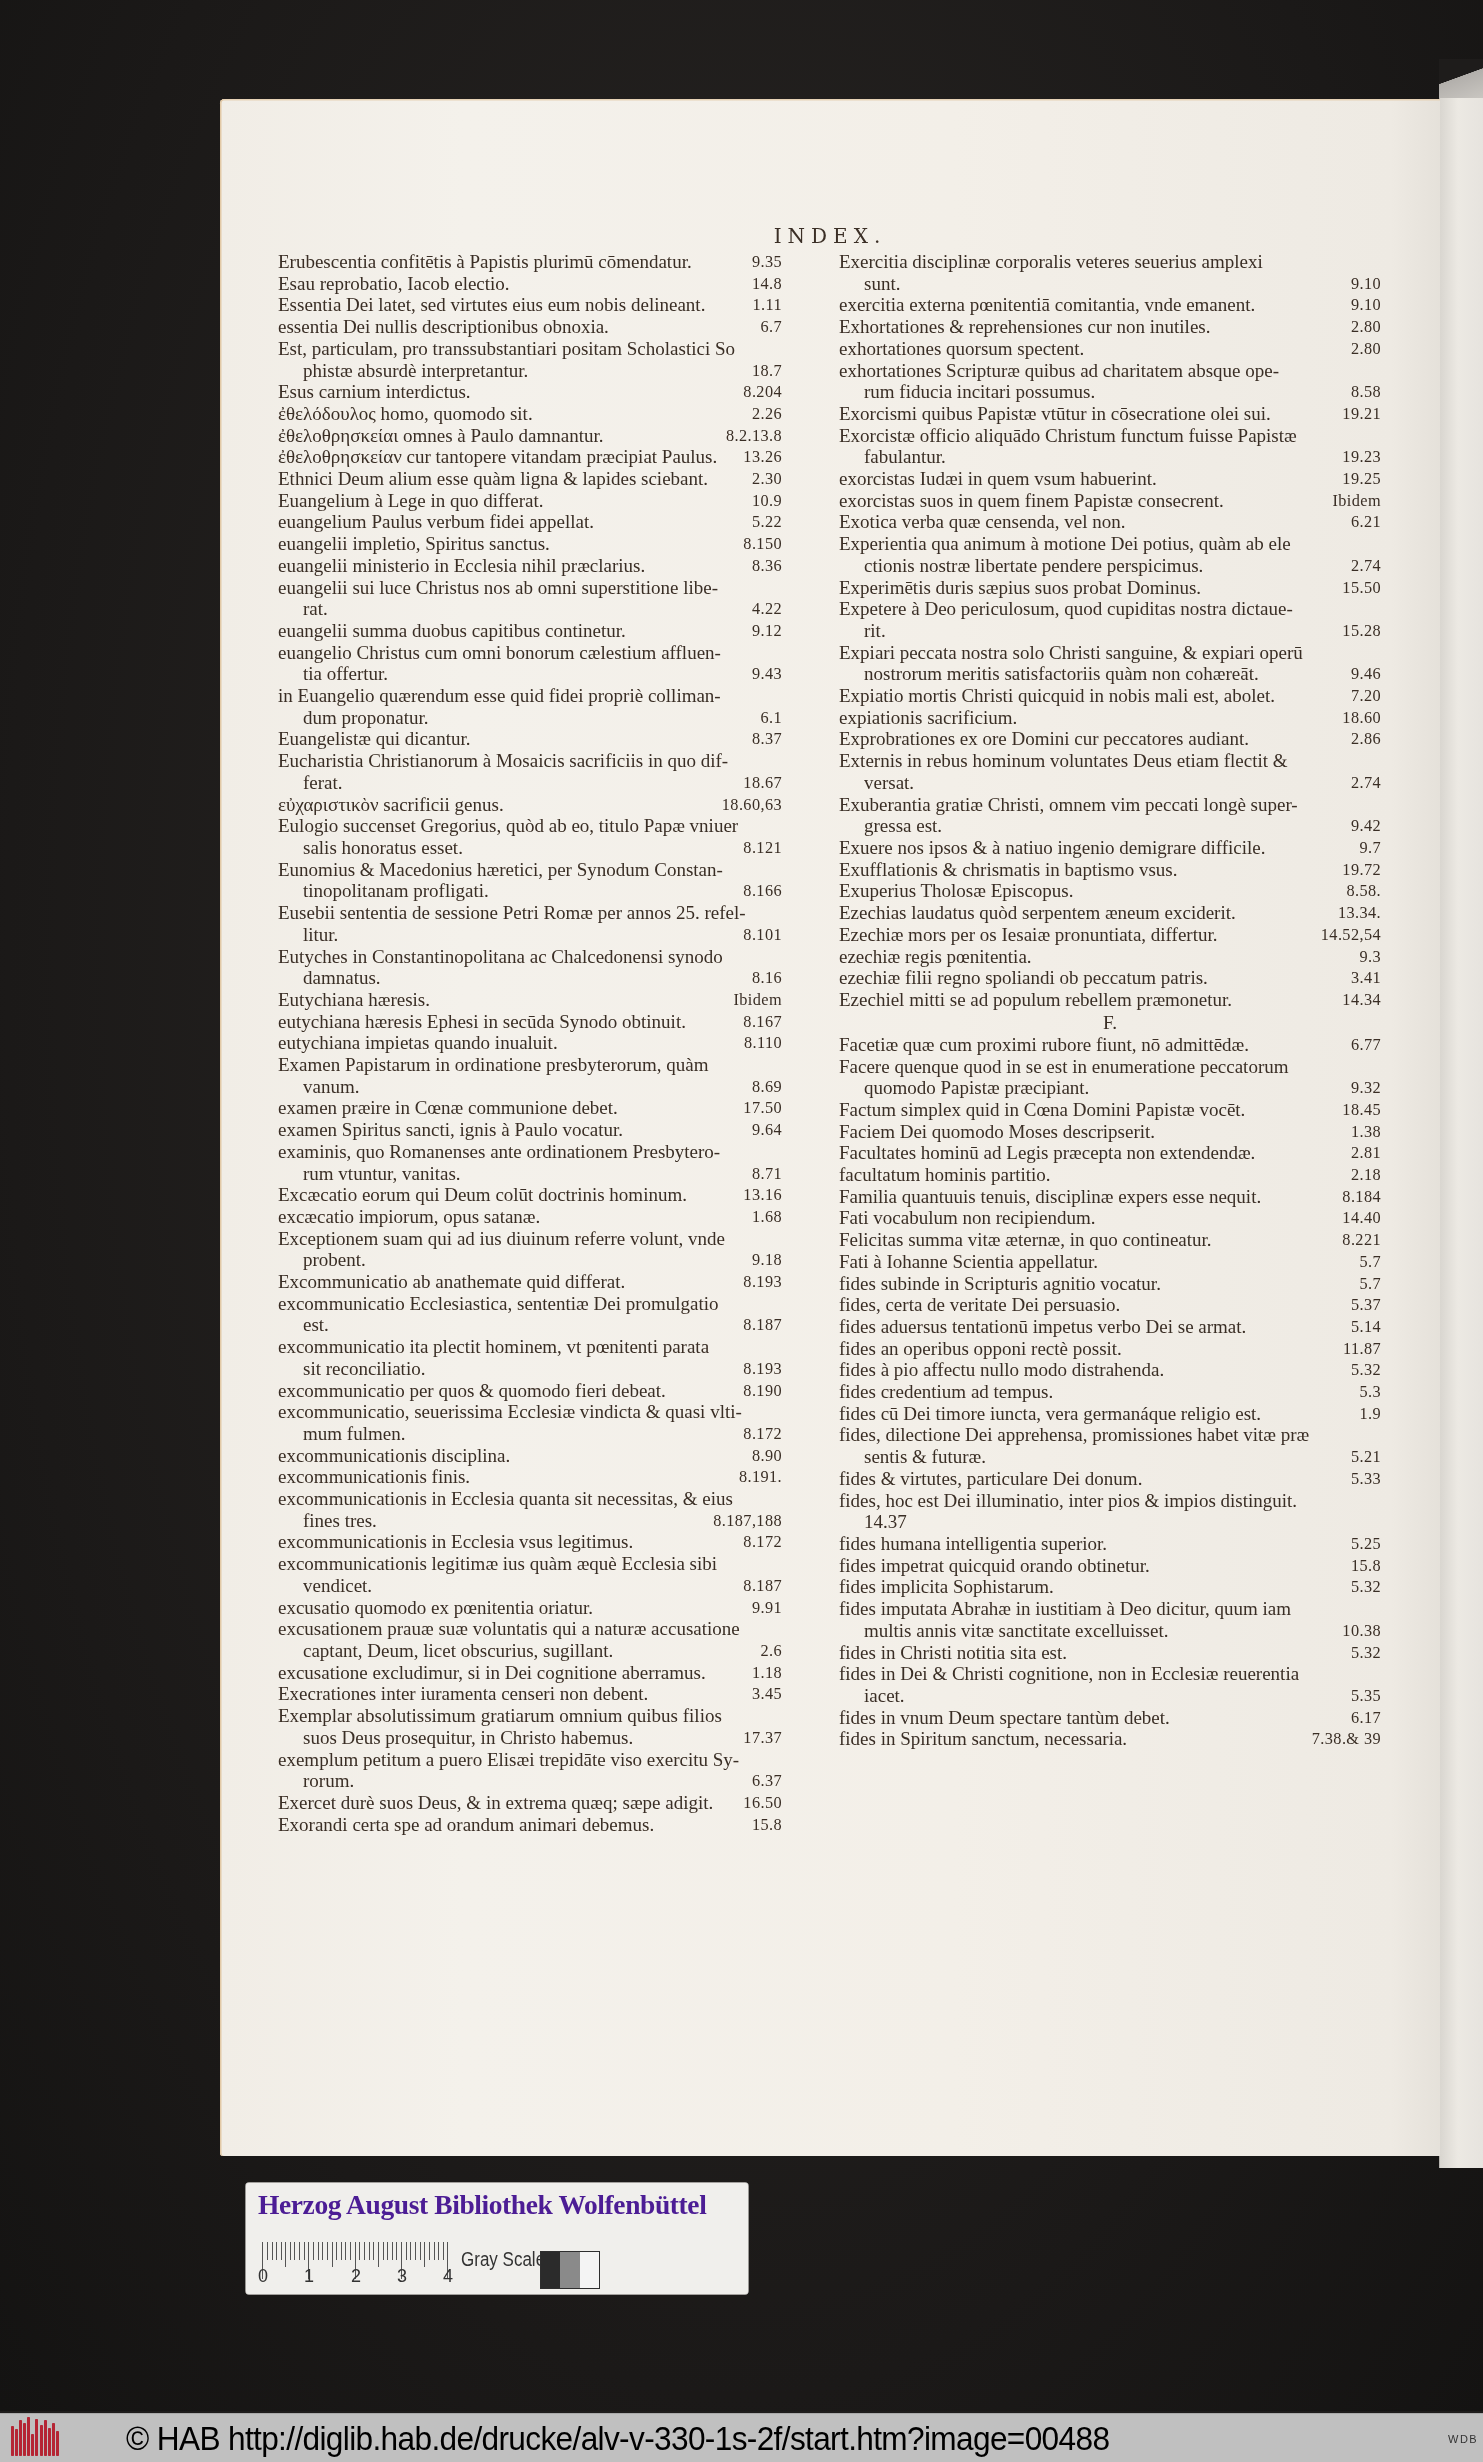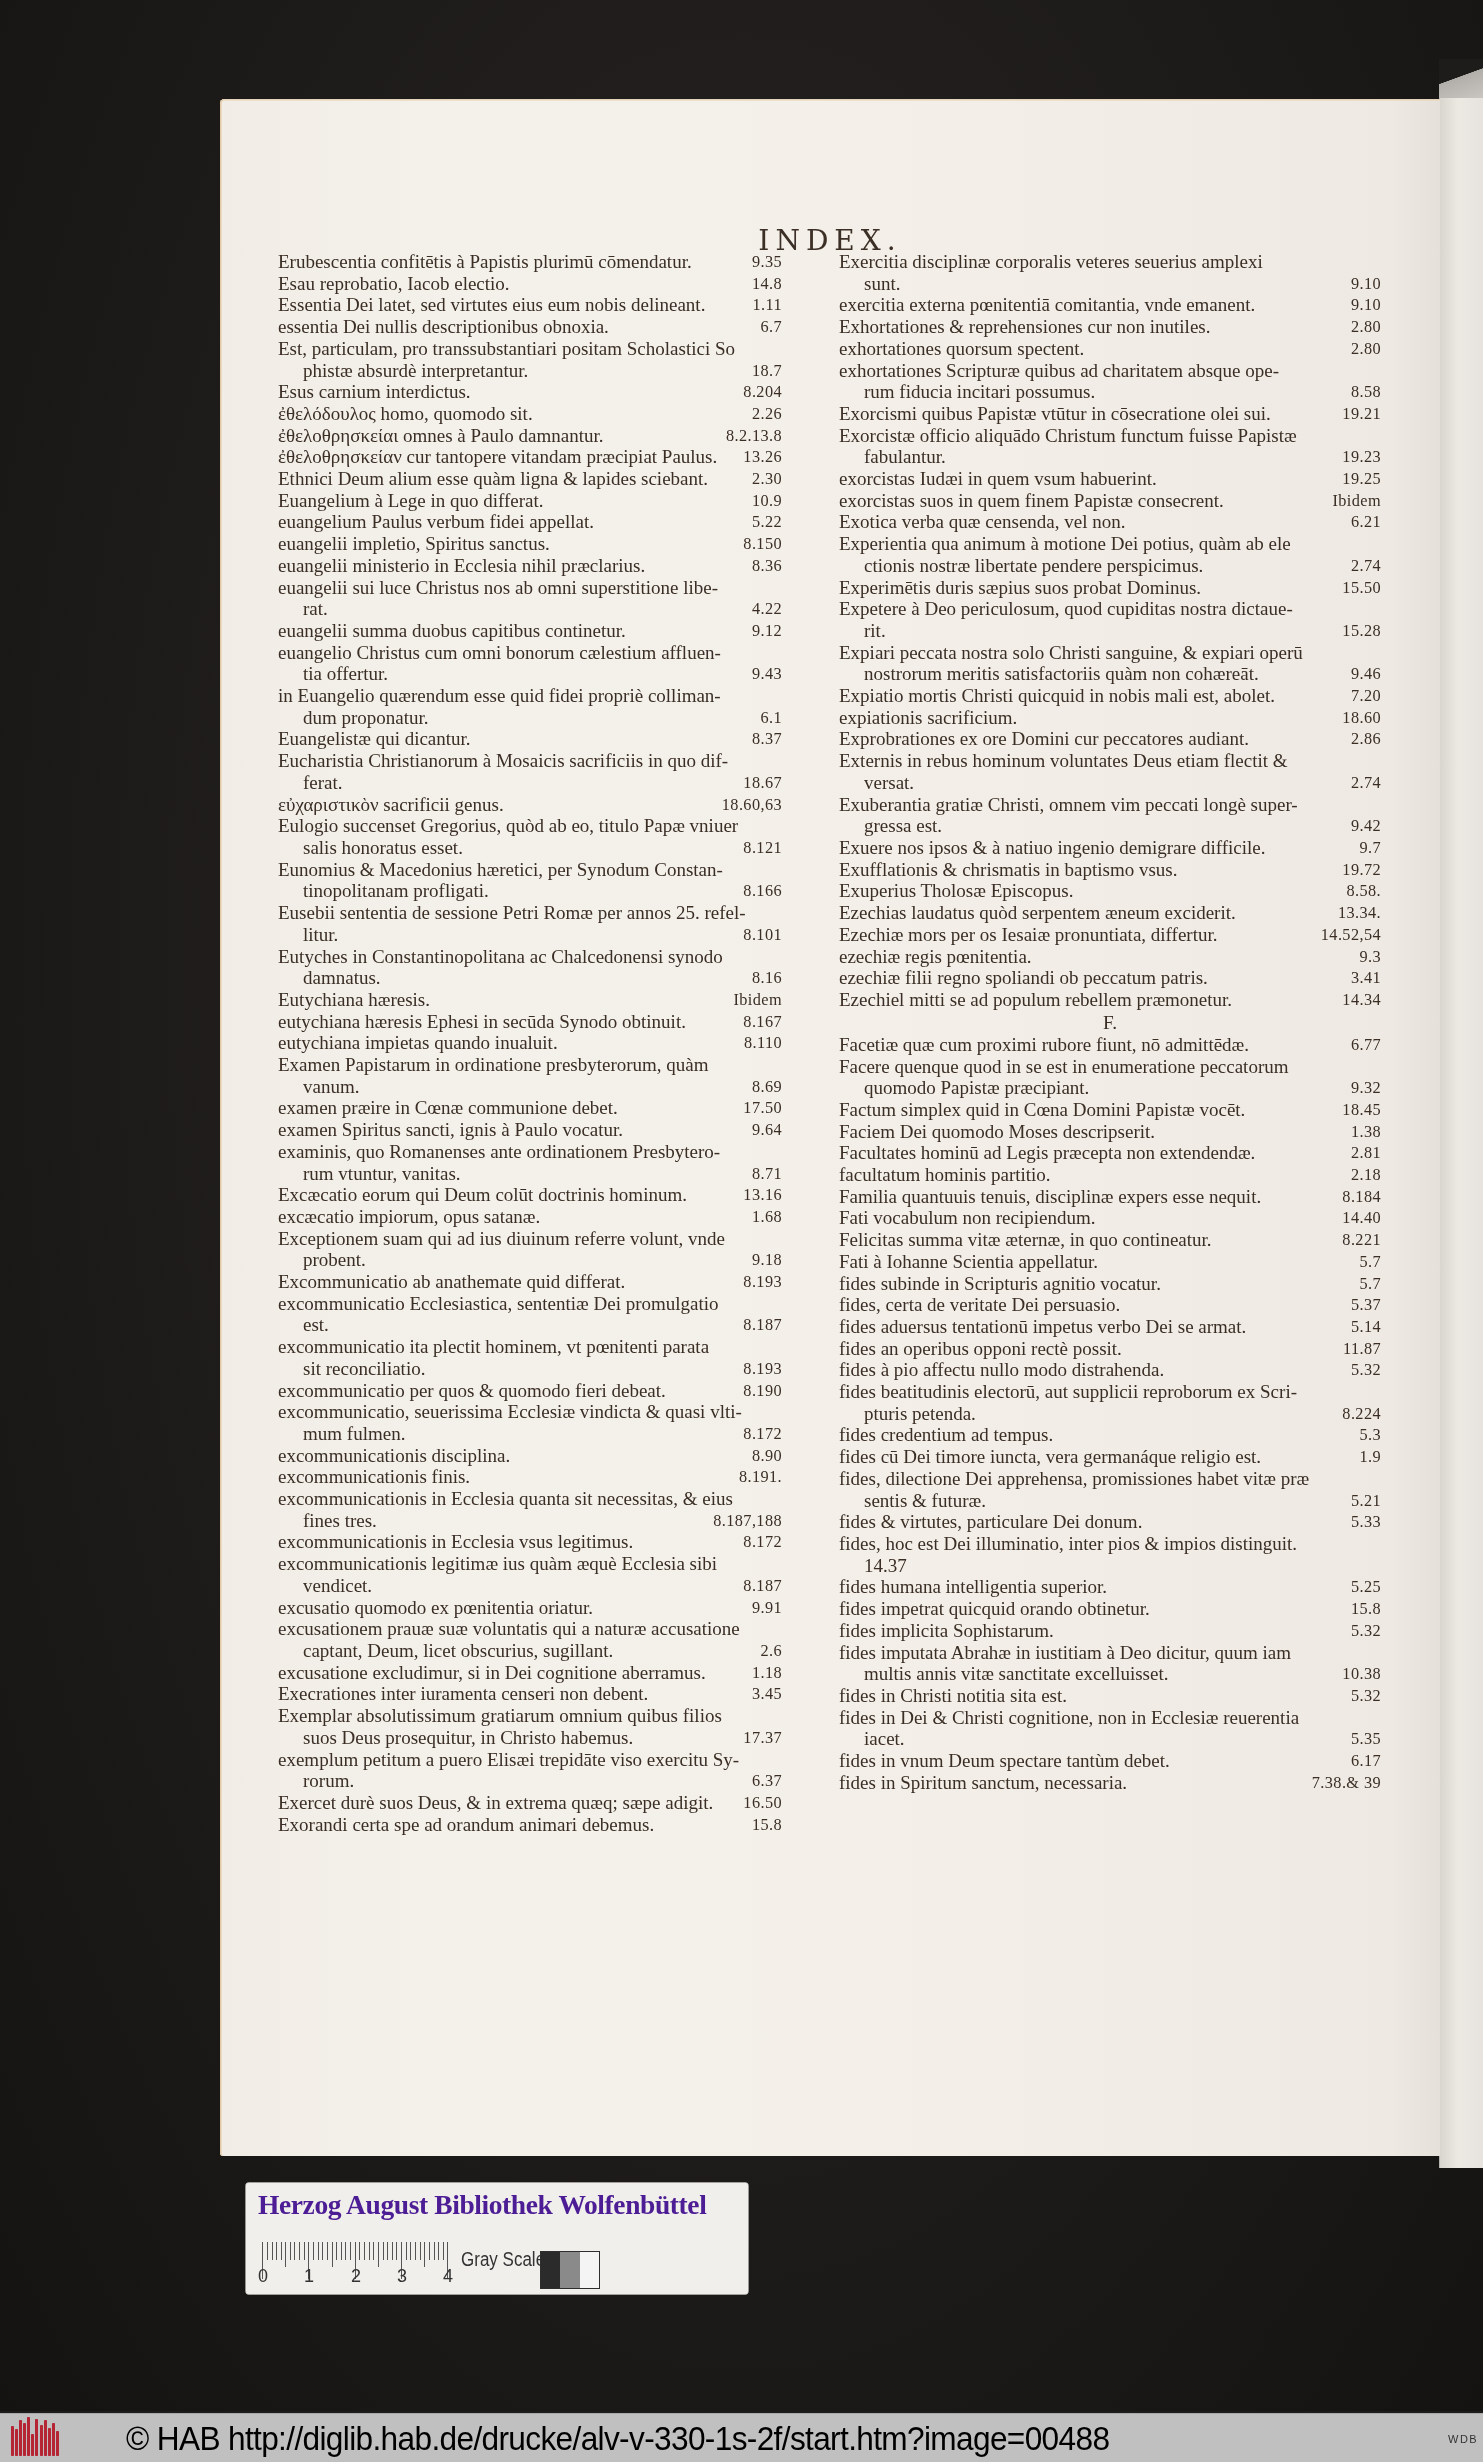--- a/index.html
+++ b/index.html
@@ -22,21 +22,21 @@
     background:linear-gradient(160deg,#1e1c1b 0%,#1e1c1b 45%,#b2afab 46%,#c9c6c1 100%);
   }
   .page {
     position:absolute; left:220px; top:99px; width:1220px; height:2057px;
     background:linear-gradient(to right,#f1ede6 0%,#f4f1eb 20%,#f3efe8 60%,#eeeae3 96%,#e5e1da 100%);
     border-radius:4.5px 0 0 3px;
     box-shadow: inset 1.5px 0 0 #e2c9a6, inset 0 1.5px 0 #e6d2b6;
   }
   .running-head {
     position:absolute; top:125px; left:0; width:100%; text-align:center;
-    font-size:28px; letter-spacing:6px; color:#3b2f26;
+    font-size:20px; letter-spacing:6px; color:#3b2f26;
   }
   .column {
     position:absolute; top:152px;
     color:#3a2e25;
     font-family:"Liberation Serif", serif;
     font-size:19px; line-height:21.7px;
   }
   .col-left { left:58px; width:720px; }
   .col-right { left:619px; width:542px; }
   .col-left { width:504px; }
@@ -505,25 +505,20 @@
         <span class="txt">fides aduersus tentationū impetus verbo Dei se armat.</span>
         <span class="ref">5.14</span>
       </div>
       <div class="entry single">
         <span class="txt">fides an operibus opponi rectè possit.</span>
         <span class="ref">11.87</span>
       </div>
       <div class="entry single">
         <span class="txt">fides à pio affectu nullo modo distrahenda.</span>
         <span class="ref">5.32</span>
-      </div>
-      <div class="entry">
-        <span class="txt">fides beatitudinis electorū, aut supplicii reproborum ex Scri-</span>
-        <span class="cont">pturis petenda.</span>
-        <span class="ref">8.224</span>
       </div>
       <div class="entry single">
         <span class="txt">fides credentium ad tempus.</span>
         <span class="ref">5.3</span>
       </div>
       <div class="entry single">
         <span class="txt">fides cū Dei timore iuncta, vera germanáque religio est.</span>
         <span class="ref">1.9</span>
       </div>
       <div class="entry">

